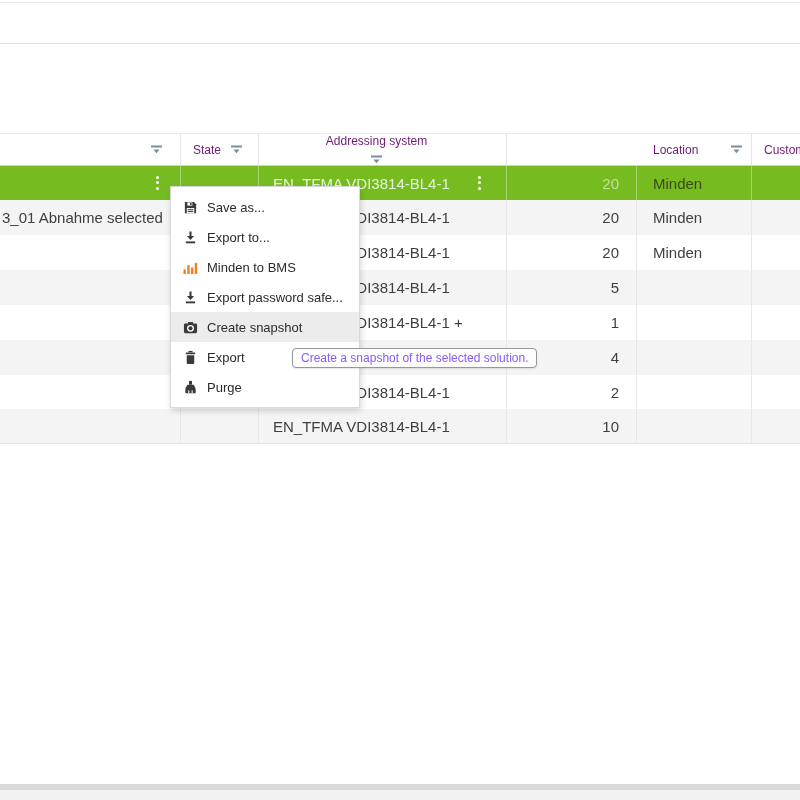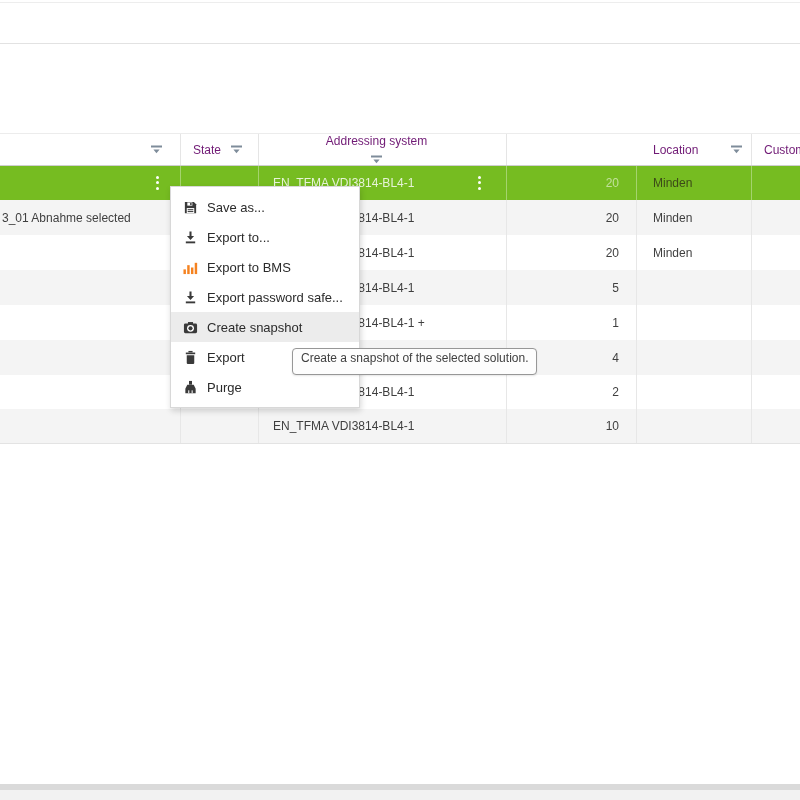--- a/index.html
+++ b/index.html
@@ -14,21 +14,21 @@
 
   
   .thead{position:absolute;left:0;top:133px;width:800px;height:33px;background:#fff;
          border-top:1px solid #ececec;border-bottom:1px solid #cfcfcf;box-sizing:border-box;}
   .hcell{position:absolute;top:0;height:100%;box-sizing:border-box;border-right:1px solid #e5e5e5;
          display:flex;align-items:center;font-size:12px;color:#701a75;white-space:nowrap;overflow:hidden;}
   .row{position:absolute;left:0;width:800px;background:#fff;}
   .row.stripe{background:#f4f4f4;}
   .row.selected{background:#76bc21;}
   .cell{position:absolute;top:0;height:100%;box-sizing:border-box;border-right:1px solid #e7e7e7;
-        display:flex;align-items:center;font-size:12px;white-space:nowrap;overflow:hidden;}
+        display:flex;align-items:center;font-size:15px;white-space:nowrap;overflow:hidden;}
   .row.selected .cell{border-right:1px solid rgba(255,255,255,0.35);}
   
   .c-name{left:0;width:181px;padding-left:2px;}
   .c-state{left:181px;width:78px;padding-left:12px;}
   .c-addr{left:259px;width:248px;padding-left:14px;}
   .c-ctrl{left:507px;width:130px;justify-content:flex-end;padding-right:17px;}
   .c-loc{left:637px;width:115px;padding-left:16px;}
   .c-cust{left:752px;width:58px;padding-left:12px;}
   
   .h-name{justify-content:flex-end;padding-right:17px;padding-left:0;}
@@ -55,22 +55,22 @@
   .menu{position:absolute;left:170px;top:186px;width:190px;background:#fff;
         border:1px solid #d8d8d8;box-shadow:1px 3px 6px rgba(0,0,0,0.16);
         padding:5px 0;z-index:5;box-sizing:border-box;}
   .mi{height:30px;display:flex;align-items:center;gap:8px;padding:0 10px 0 10px;
       font-size:13px;color:#2b2b2b;cursor:pointer;white-space:nowrap;}
   .mi.hovered{background:#ececec;}
   .mi .ic{width:18px;height:17px;flex:0 0 auto;display:flex;align-items:center;justify-content:center;}
 
   
   .tooltip{position:absolute;left:292px;top:348px;z-index:6;background:#fdfdfd;
-           border:1px solid #979797;border-radius:4px;padding:2px 8px 9px;
-           font-size:12px;color:#404040;white-space:nowrap;box-shadow:0 1px 2px rgba(0,0,0,0.10);}
+           border:1px solid #979797;border-radius:4px;padding:2px 8px 2px;
+           font-size:12px;color:#8b5cf6;white-space:nowrap;box-shadow:0 1px 2px rgba(0,0,0,0.10);}
 </style>
 </head>
 <body>
 
 <div class="screen">
 
   <div class="hairline-top"></div>
   <div class="hairline-toolbar"></div>
 
   <div class="thead">
@@ -254,21 +254,21 @@
     </div>
     <div class="mi">
       <span class="ic">
         <svg width="15" height="15" viewBox="0 0 16 16">
             <rect x="0.5" y="10" width="2.6" height="5" fill="#f58220"></rect>
             <rect x="4.5" y="5.5" width="2.6" height="9.5" fill="#f58220"></rect>
             <rect x="8.5" y="8" width="2.6" height="7" fill="#f58220"></rect>
             <rect x="12.5" y="3" width="2.6" height="12" fill="#f58220"></rect>
           </svg>
       </span>
-      <span>Export to BMS</span>
+      <span>Minden to BMS</span>
     </div>
     <div class="mi">
       <span class="ic">
         <svg width="15" height="15" viewBox="0 0 16 16">
             <path d="M6.9 1.5h2.2v5h2.7L8 10.6 4.2 6.5h2.7z" fill="#3a3a3a"></path>
             <rect x="3" y="12.2" width="10" height="2" fill="#3a3a3a"></rect>
           </svg>
       </span>
       <span>Export password safe...</span>
     </div>

